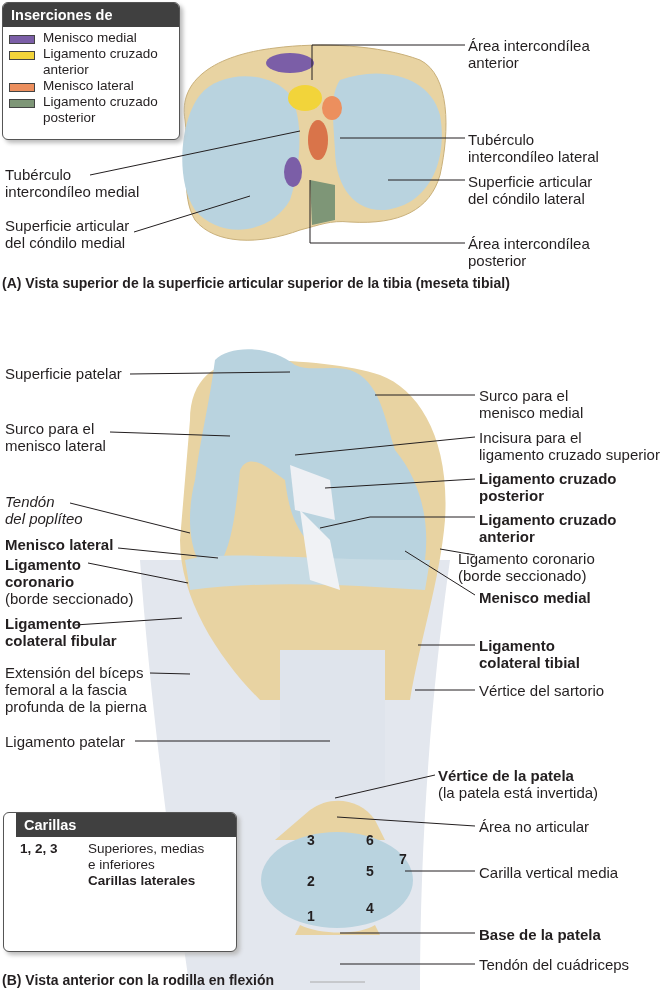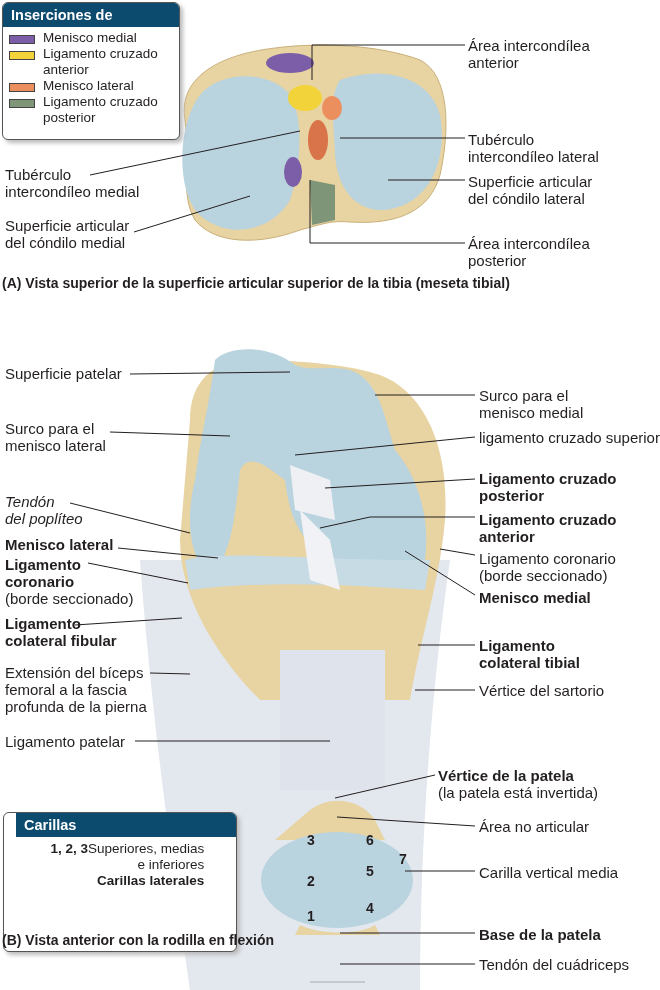--- a/index.html
+++ b/index.html
@@ -2,21 +2,21 @@
 <html><head>
 <meta charset="utf-8">
 <style>
   html,body{margin:0;padding:0;background:#ffffff;}
   body{width:660px;height:990px;position:relative;overflow:hidden;font-family:"Liberation Sans",sans-serif;color:#231f20;}
   .lbl{position:absolute;font-size:15px;line-height:17px;white-space:nowrap;}
   .lbl.b{font-weight:bold;}
   .lbl span{display:block;}
   .cap{position:absolute;font-size:14px;font-weight:bold;white-space:nowrap;}
   .box{position:absolute;border:1.5px solid #555;border-radius:6px;background:#fff;box-shadow:3px 3px 4px #bbb;overflow:hidden;}
-  .box .hdr{background:#0c4a6e;color:#fff;font-weight:bold;font-size:14.5px;padding:4px 8px;}
+  .box .hdr{background:#404040;color:#fff;font-weight:bold;font-size:14.5px;padding:4px 8px;}
   .leg-row{display:flex;align-items:flex-start;font-size:13.5px;line-height:16px;padding-left:6px;}
   .sw{width:24px;height:7px;border:1px solid #444;margin-top:5px;margin-right:8px;flex:none;}
   .fac{display:flex;font-size:13.5px;line-height:16px;padding:0 4px;}
   .fac .n{width:68px;font-weight:bold;flex:none;}
   .fac .d span{display:block;}
   .fac .d .b{font-weight:bold;}
   svg{position:absolute;left:0;top:0;}
   .num{position:absolute;font-weight:bold;font-size:14px;color:#231f20;}
 </style>
 </head>
@@ -177,31 +177,32 @@
   </div>
 <div class="lbl" style="left:5px;top:733px;">
     <span>Ligamento patelar</span>
   </div>
 
 <div class="lbl" style="left:479px;top:387px;">
     <span>Surco para el</span>
     <span>menisco medial</span>
   </div>
 <div class="lbl" style="left:479px;top:429px;">
+    <span>Incisura para el</span>
     <span>ligamento cruzado superior</span>
   </div>
 <div class="lbl b" style="left:479px;top:470px;">
     <span>Ligamento cruzado</span>
     <span>posterior</span>
   </div>
 <div class="lbl b" style="left:479px;top:511px;">
     <span>Ligamento cruzado</span>
     <span>anterior</span>
   </div>
-<div class="lbl" style="left:479px;top:550px;">
+<div class="lbl" style="left:458px;top:550px;">
     <span>Ligamento coronario</span>
     <span>(borde seccionado)</span>
   </div>
 <div class="lbl b" style="left:479px;top:589px;">
     <span>Menisco medial</span>
   </div>
 <div class="lbl b" style="left:479px;top:637px;">
     <span>Ligamento</span>
     <span>colateral tibial</span>
   </div>
@@ -220,25 +221,25 @@
   </div>
 <div class="lbl b" style="left:479px;top:926px;">
     <span>Base de la patela</span>
   </div>
 <div class="lbl" style="left:479px;top:956px;">
     <span>Tendón del cuádriceps</span>
   </div>
 
 <div class="box" style="left:3px;top:812px;width:220px;height:138px;padding-left:12px;">
   <div class="hdr">Carillas</div>
-  <div style="padding-top:4px;text-align:right;">
+  <div style="padding-top:4px;">
     <div class="fac">
       <div class="n">1, 2, 3</div>
       <div class="d">
           <span>Superiores, medias</span>
           <span>e inferiores</span>
           <span class="b">Carillas laterales</span>
         </div>
     </div>
   </div>
 </div>
 
-<div class="cap" style="left:2px;top:932px;">(B) Vista anterior con la rodilla en flexión</div>
+<div class="cap" style="left:2px;top:972px;">(B) Vista anterior con la rodilla en flexión</div>
 
 </body></html>

